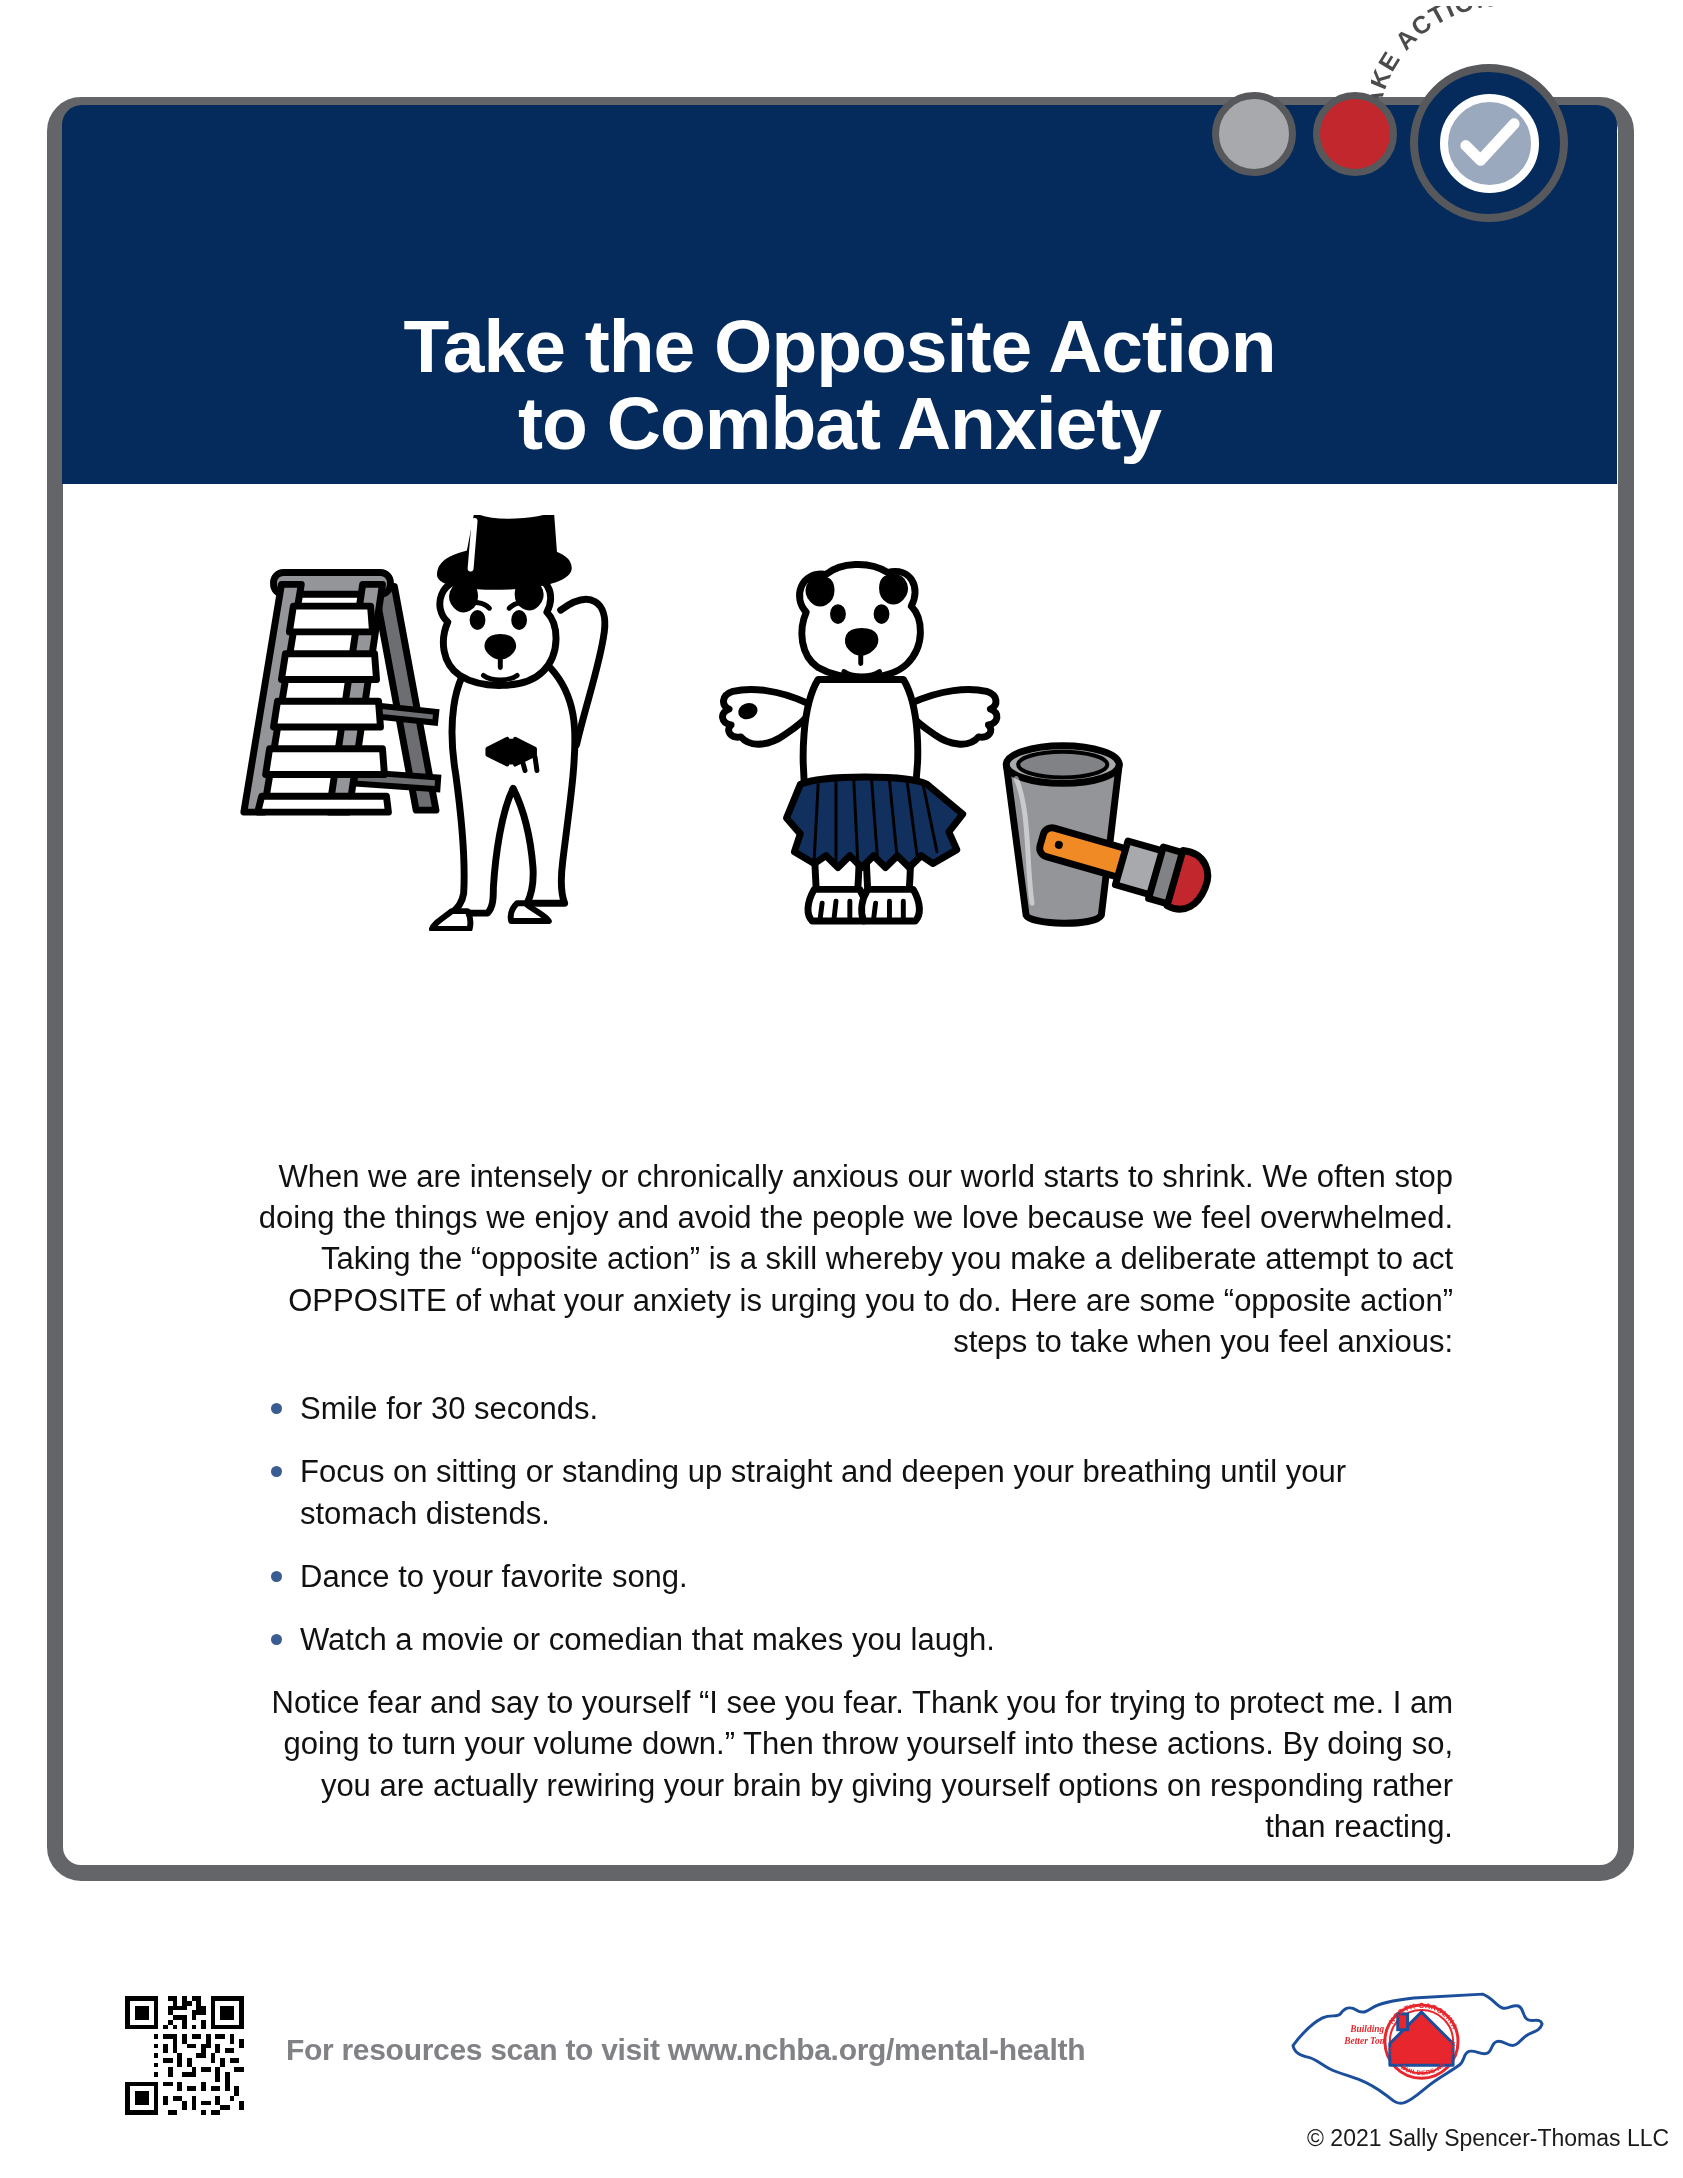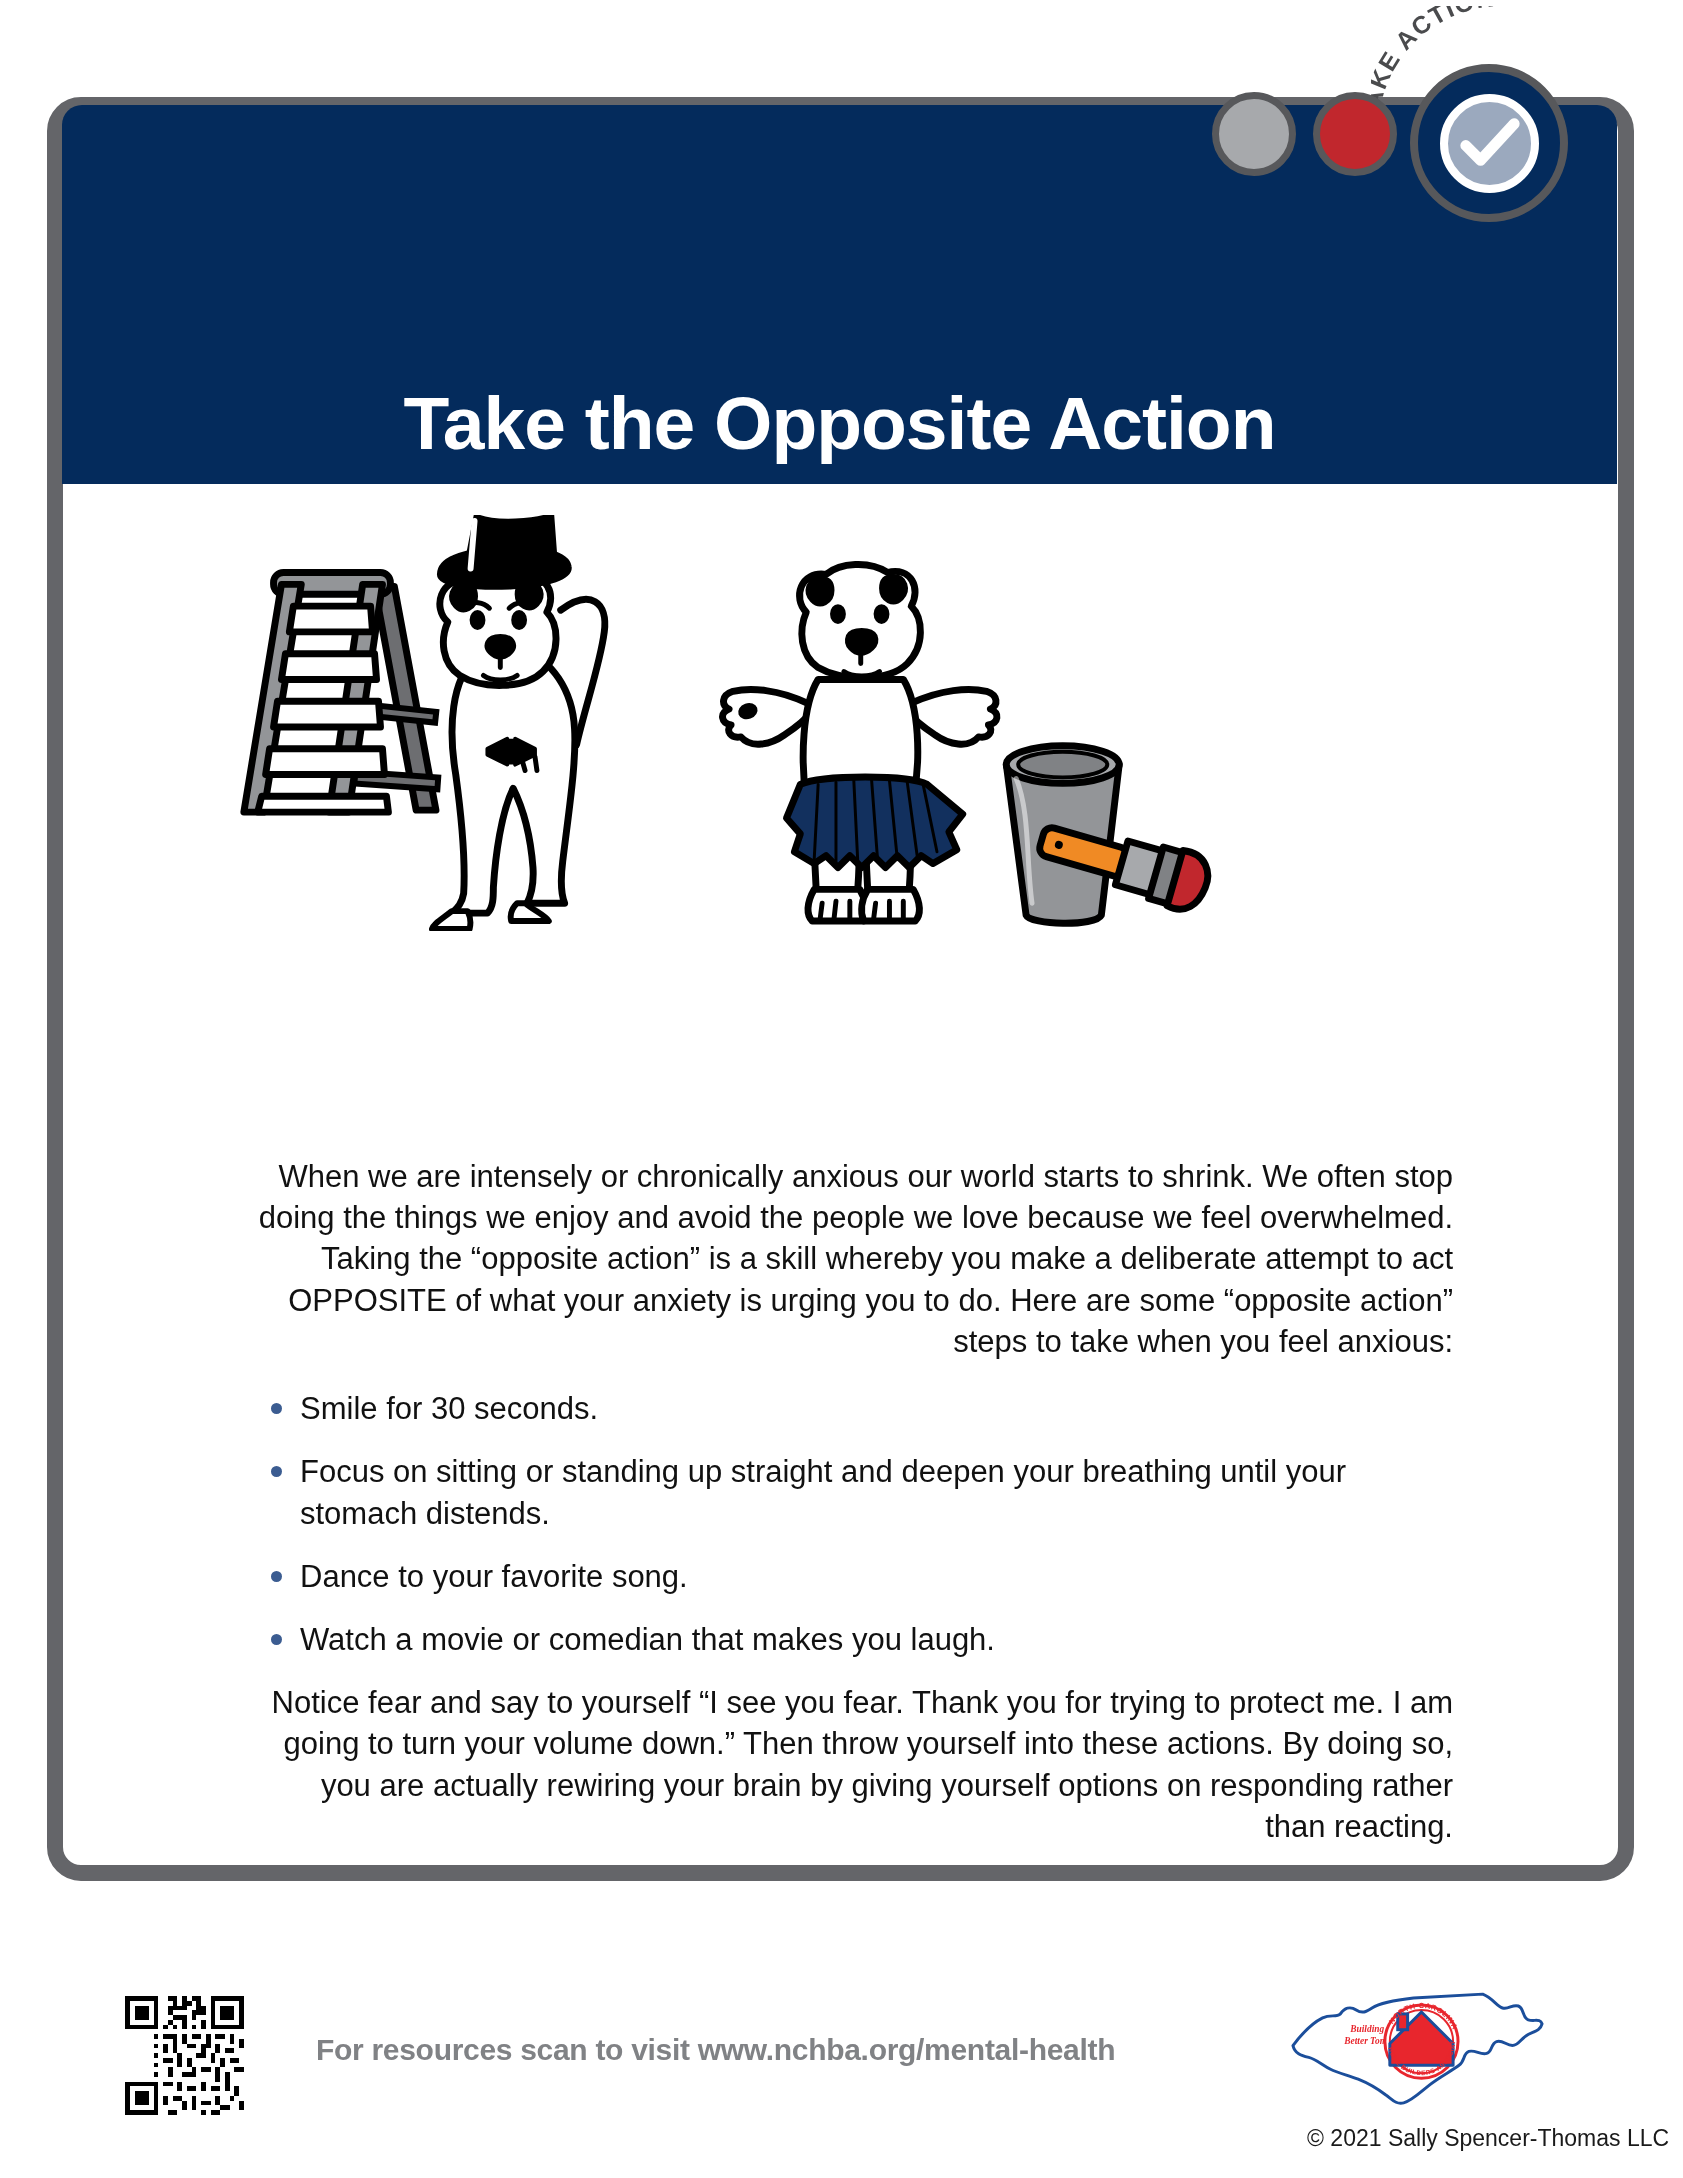--- a/index.html
+++ b/index.html
@@ -99,41 +99,42 @@
     content:"";
     position:absolute;left:16px;top:15px;
     width:11px;height:11px;border-radius:50%;
     background:#3B5C91;
   }
   .para-last{margin-top:6px;}
 
   
   .qr{position:absolute;left:125px;top:1996px;width:119px;height:119px;}
   .footer-text{
-    position:absolute;left:316px;top:2033px;
+    position:absolute;left:286px;top:2033px;
     font-size:30px;font-weight:bold;color:#808285;
     font-family:"Liberation Sans", sans-serif;
     letter-spacing:-0.3px;
   }
   .nc-logo{position:absolute;left:1289px;top:1984px;width:257px;height:129px;}
   .copyright{
     position:absolute;left:1307px;top:2125px;
     font-size:23px;color:#1a1a1a;
     font-family:"Liberation Sans", sans-serif;
   }
 </style>
 </head>
 <body>
 
 <div class="page">
 
   <div class="card"></div>
 
   <div class="header-band">
     <div class="title-line">Take the Opposite Action</div>
+    <div class="title-line">to Combat Anxiety</div>
   </div>
 
   <div class="badge-cluster">
     <svg class="take-action-arc" viewBox="0 0 250 140">
       <defs>
         <path id="arcpath" d="M 8,132 A 124,124 0 0 1 228,46" fill="none"></path>
       </defs>
       <text><textPath href="#arcpath" startOffset="4%">TAKE ACTION</textPath></text>
     </svg>
     <div class="dot dot-gray"></div>

